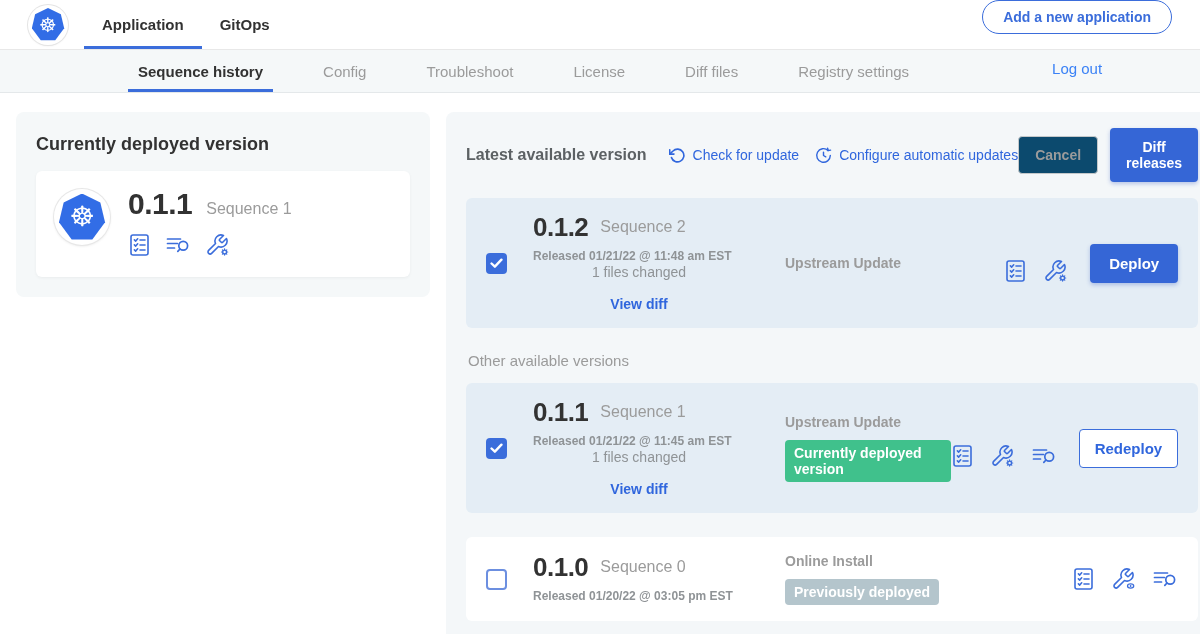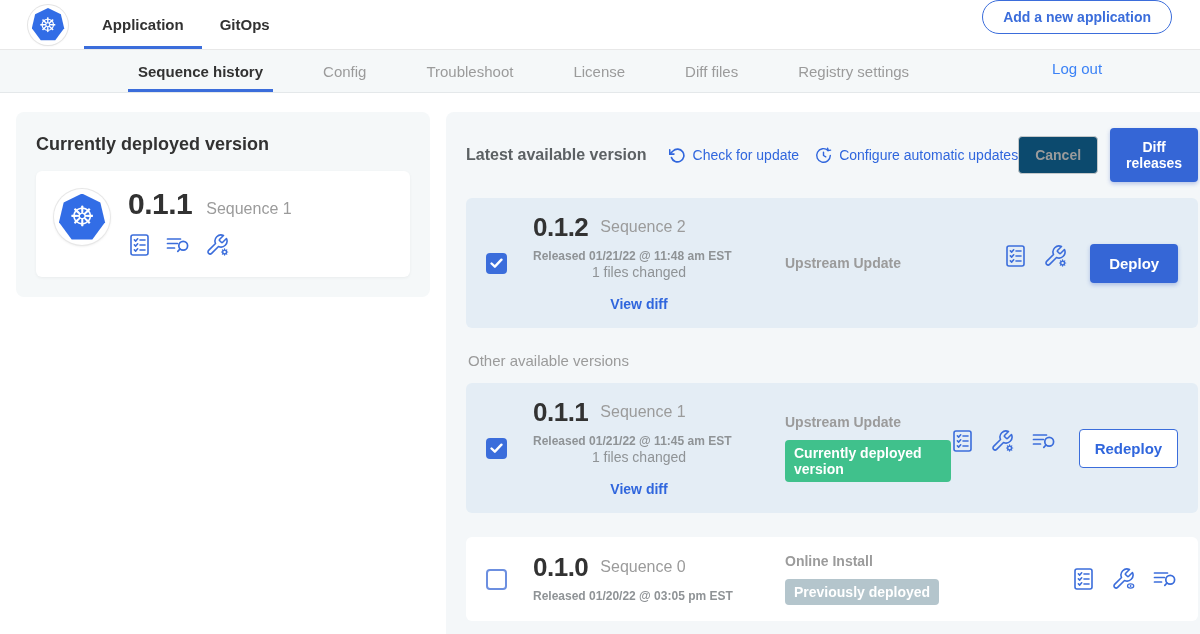--- a/index.html
+++ b/index.html
@@ -81,21 +81,21 @@
   .v-released { margin-top:8px; font-size:12px; font-weight:bold; color:#8f9396;
     max-width:208px; line-height:1.35; }
   .v-files { font-size:14px; color:#8f9396; display:flex; gap:16px; align-items:center;flex-direction:column; }
   .view-diff { color:#3066dd; font-weight:bold; cursor:pointer; }
   .v-mid { flex:1; padding-left:40px; }
   .v-source { font-size:14px; font-weight:bold; color:#9b9b9b; }
   .badge { display:inline-block; margin-top:10px; padding:5px 9px; border-radius:4px;
     color:#fff; font-weight:bold; font-size:14px; }
   .badge.green { background:#40c18c; }
   .badge.gray  { background:#b4c5cc; }
-  .v-actions { margin-left:auto; display:flex; align-items:flex-start; gap:16px; color:#3b6ddb; }
+  .v-actions { margin-left:auto; display:flex; align-items:flex-end; gap:16px; color:#3b6ddb; }
   .action-btn { border-radius:4px; font-weight:bold; font-size:15px; cursor:pointer;
     font-family:inherit; margin-left:6px; }
   .action-btn.primary { background:#3566d6; color:#fff; border:none; padding:11px 19px;
     box-shadow:0 2px 4px rgba(40,80,190,.3); }
   .action-btn.secondary { background:#fff; color:#3066dd; border:1px solid #3b6ddb; padding:10px 15px; }
 </style>
 </head>
 <body>
 
 <div class="topnav">

